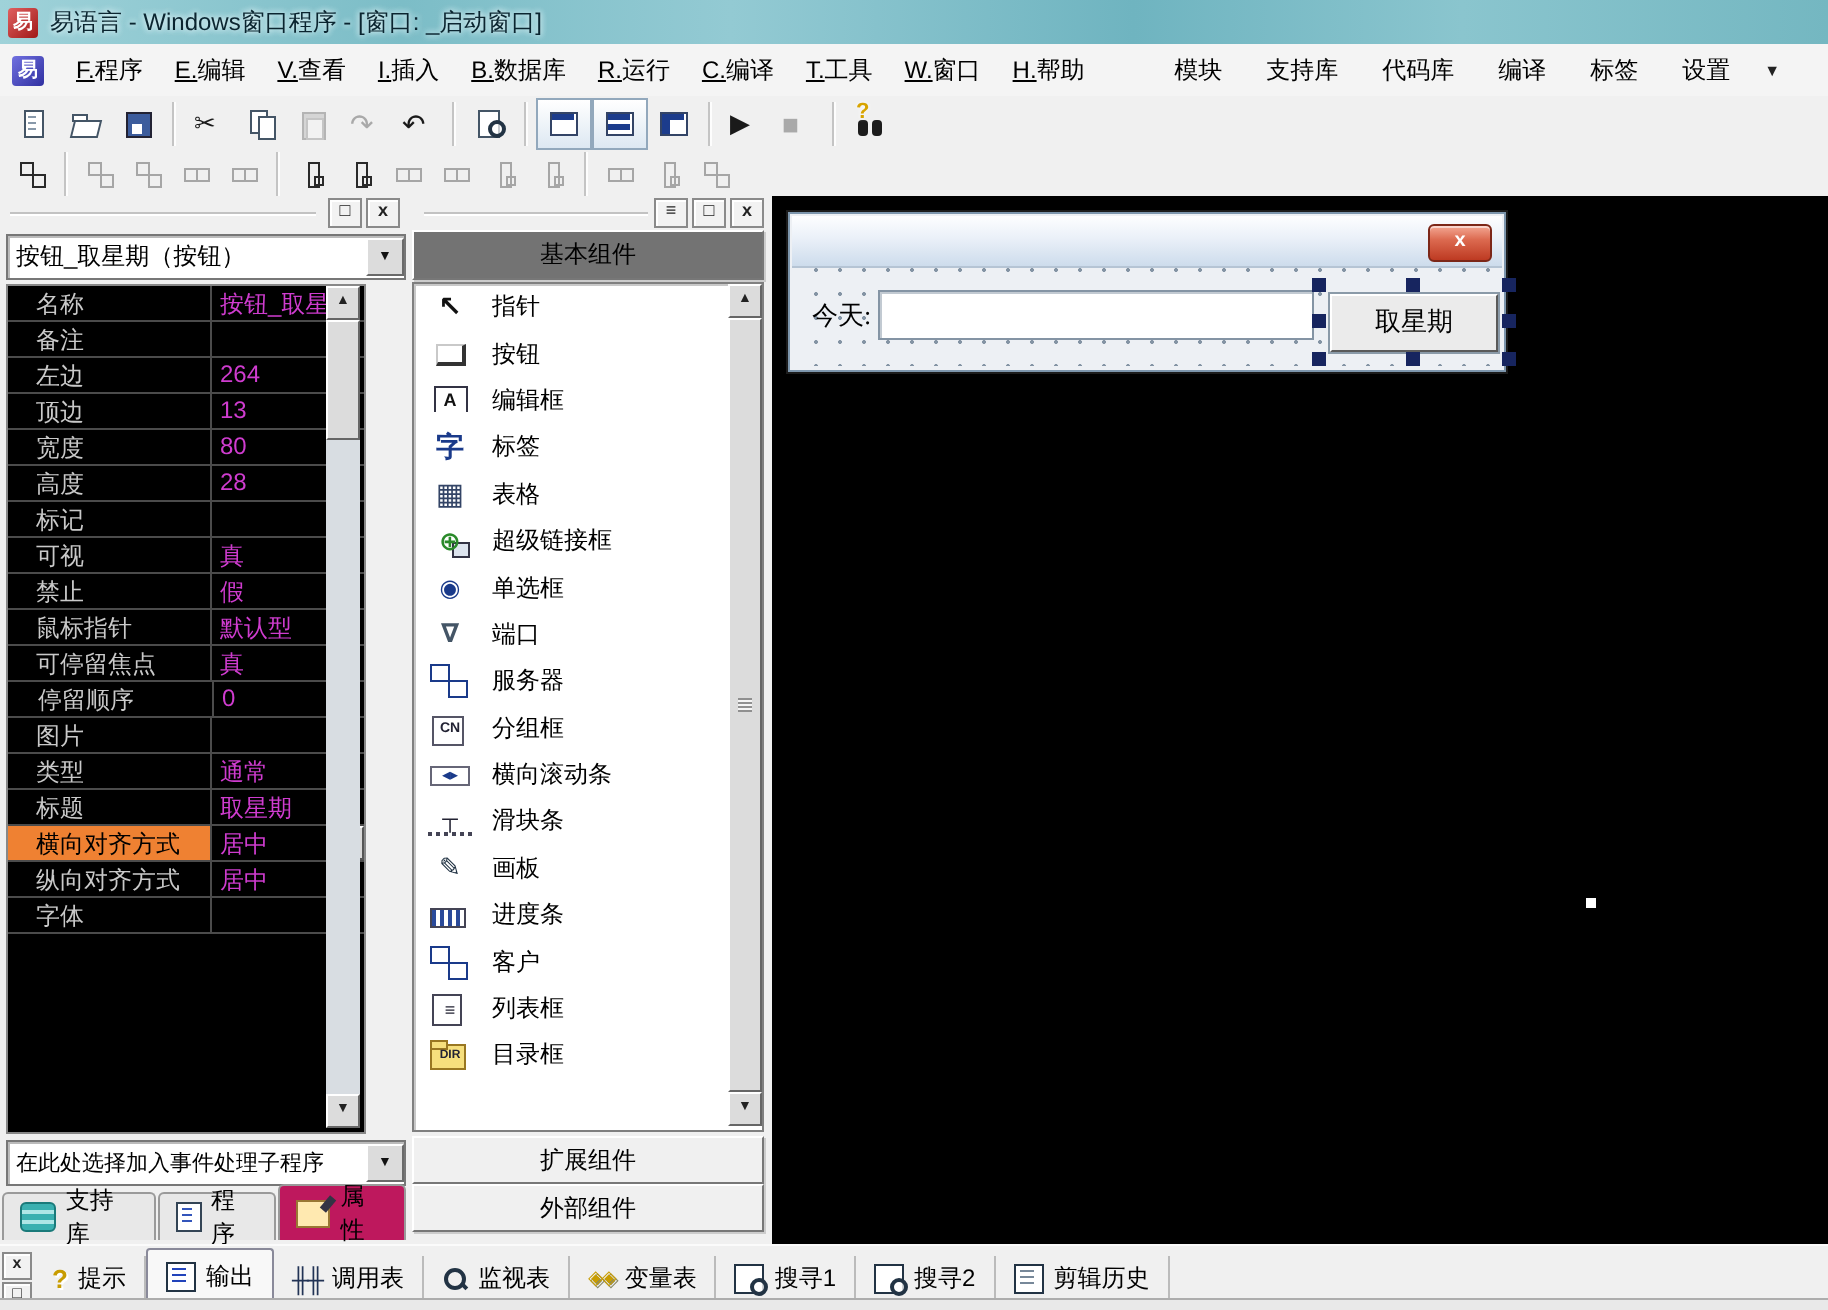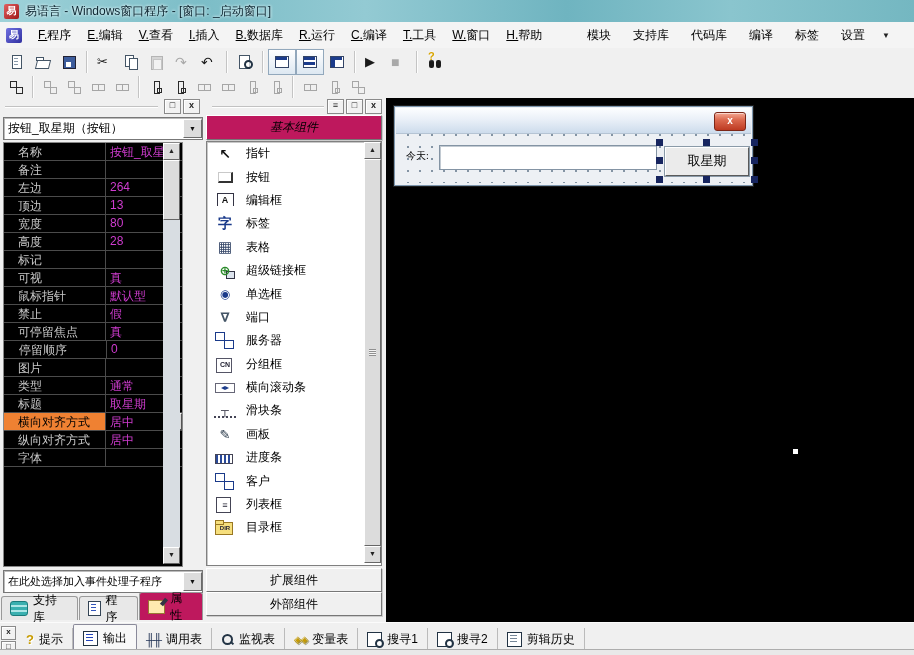--- a/index.html
+++ b/index.html
@@ -99,22 +99,22 @@
     background:repeating-linear-gradient(180deg,#3ab0b0 0 3px,#aee6e6 3px 5px);}
   .ti-doc{width:11px;height:13px;background:#fff;border:1px solid #334455;}
   .ti-doc::after{content:"";position:absolute;left:2px;top:2px;width:5px;height:8px;
     background:repeating-linear-gradient(180deg,#3355bb 0 1px,transparent 1px 3px);}
   .ti-prop{width:15px;height:12px;background:#ffe9b0;border:1px solid #997733;}
   .ti-prop::after{content:"";position:absolute;right:-2px;top:-3px;width:4px;height:8px;background:#334;transform:rotate(40deg);}
   
   .mpanel{position:absolute;left:203px;top:98px;width:183px;bottom:32px;background:#f0f0f0;border-right:1px solid #9a9a9a;}
   .mpanel .phead-line{left:9px;right:62px;}
   .mpanel .pbtns{position:absolute;right:4px;top:1px;display:flex;gap:2px;}
-  .chead{position:absolute;left:3px;top:17px;right:4px;height:23px;background:#be185d;border:1px solid #fff;
-    border-right-color:#777;border-bottom-color:#777;box-shadow:1px 1px 0 #ccc;display:flex;align-items:center;justify-content:center;font-style:italic;}
+  .chead{position:absolute;left:3px;top:17px;right:4px;height:23px;background:#737373;border:1px solid #fff;
+    border-right-color:#777;border-bottom-color:#777;box-shadow:1px 1px 0 #ccc;display:flex;align-items:center;justify-content:center;}
   .clist{position:absolute;left:3px;top:43px;right:4px;height:423px;background:#fff;border:1px solid #808080;
     box-shadow:inset 1px 1px 0 #c8c8c8;overflow:hidden;}
   .citem{height:23.4px;display:flex;align-items:center;gap:10px;padding-left:7px;}
   .cic{width:22px;height:17px;flex:0 0 auto;display:flex;align-items:center;justify-content:center;font-size:13px;position:relative;color:#111;}
   .cic.cp{font-weight:bold;font-size:14px;}
   .cic.cbtn::before{content:"";width:12px;height:8px;border:1px solid #c9c9c9;border-right:2px solid #333;border-bottom:2px solid #333;}
   .cic.cedit{font-size:9px;font-weight:bold;}
   .cic.cedit::before{content:"";position:absolute;left:3px;top:1px;width:15px;height:12px;border:1px solid #334;border-bottom:none;}
   .cic.clab{color:#1a3a8a;font-weight:bold;font-size:14px;}
   .cic.ctbl{color:#334466;font-size:15px;}
@@ -151,21 +151,21 @@
   
   .designer{position:absolute;left:386px;top:98px;right:0;bottom:32px;background:#000;}
   .dform{position:absolute;left:8px;top:8px;width:357px;height:78px;background:#edf0f4;border:1px solid #7d96ad;box-shadow:0 0 0 1px #1c1c1c;}
   .dtitle{position:absolute;left:1px;right:1px;top:1px;height:25px;
     background:linear-gradient(180deg,#fdfeff 0%,#eaf0f8 45%,#cddcec 100%);border-bottom:1px solid #b5c4d4;}
   .dclose{position:absolute;right:5px;top:4px;width:30px;height:17px;border-radius:3px;border:1px solid #7c2718;
     background:linear-gradient(180deg,#f4a894 0%,#dc6a50 40%,#bd3a22 100%);box-shadow:inset 0 1px 0 rgba(255,255,255,.55);
     color:#fff;font-weight:bold;font-size:10px;text-align:center;line-height:15px;}
   .dbody{position:absolute;left:2px;right:2px;top:27px;bottom:2px;background:#edf0f4;
     background-image:radial-gradient(#8494a4 0.9px,transparent 1.1px);background-size:12px 12px;background-position:5px 7px;}
-  .dlabel{position:absolute;left:9px;top:15px;font-size:10px;font-family:Liberation Serif, serif;}
+  .dlabel{position:absolute;left:9px;top:15px;font-size:13px;font-family:Liberation Serif, serif;}
   .dedit{position:absolute;left:42px;top:11px;width:216px;height:23px;background:#fff;border:1px solid #8494a4;box-shadow:inset 1px 1px 0 #c2cad2;}
   .dbtnwrap{position:absolute;left:258px;top:0;width:104px;height:51px;}
   .dbtn{position:absolute;left:10px;top:13px;width:82px;height:27px;background:#ebebeb;border:1px solid #fff;
     border-right-color:#5a5a5a;border-bottom-color:#5a5a5a;box-shadow:0 0 0 1px #8a9aa8;text-align:center;line-height:25px;font-size:13px;}
   .hd{position:absolute;width:7px;height:7px;background:#17255f;}
   .hd-tl{left:1px;top:5px;}  .hd-tm{left:48px;top:5px;}  .hd-tr{right:1px;top:5px;}
   .hd-ml{left:1px;top:23px;} .hd-mr{right:1px;top:23px;}
   .hd-bl{left:1px;top:42px;} .hd-bm{left:48px;top:42px;} .hd-br{right:1px;top:42px;}
   .stray-dot{position:absolute;left:407px;top:351px;width:5px;height:5px;background:#fff;}
   
@@ -440,30 +440,30 @@
         </div>
       </div>
         <div class="prow">
         <div class="pname">可视</div>
         <div class="pval">
           <span>真</span>
           
         </div>
       </div>
         <div class="prow">
+        <div class="pname">禁止</div>
+        <div class="pval">
+          <span>假</span>
+          
+        </div>
+      </div>
+        <div class="prow">
         <div class="pname">鼠标指针</div>
         <div class="pval">
           <span>默认型</span>
-          
-        </div>
-      </div>
-        <div class="prow">
-        <div class="pname">禁止</div>
-        <div class="pval">
-          <span>假</span>
           
         </div>
       </div>
         <div class="prow">
         <div class="pname">可停留焦点</div>
         <div class="pval">
           <span>真</span>
           
         </div>
       </div>

